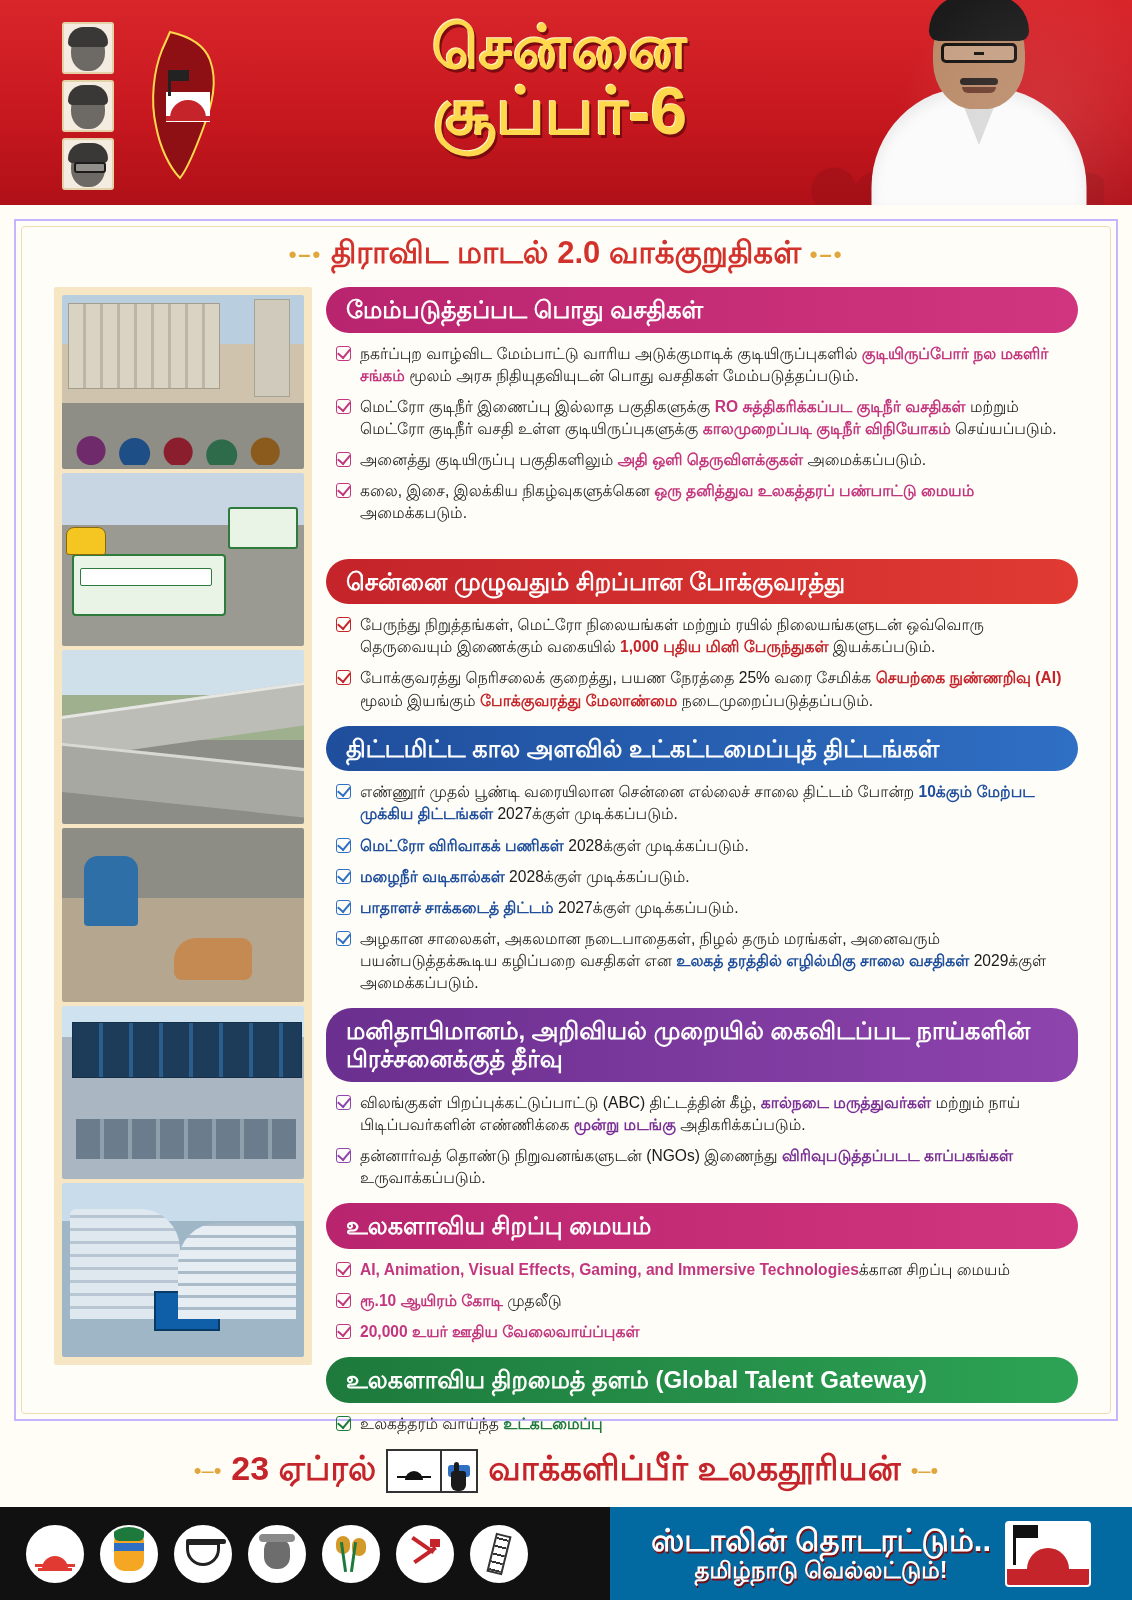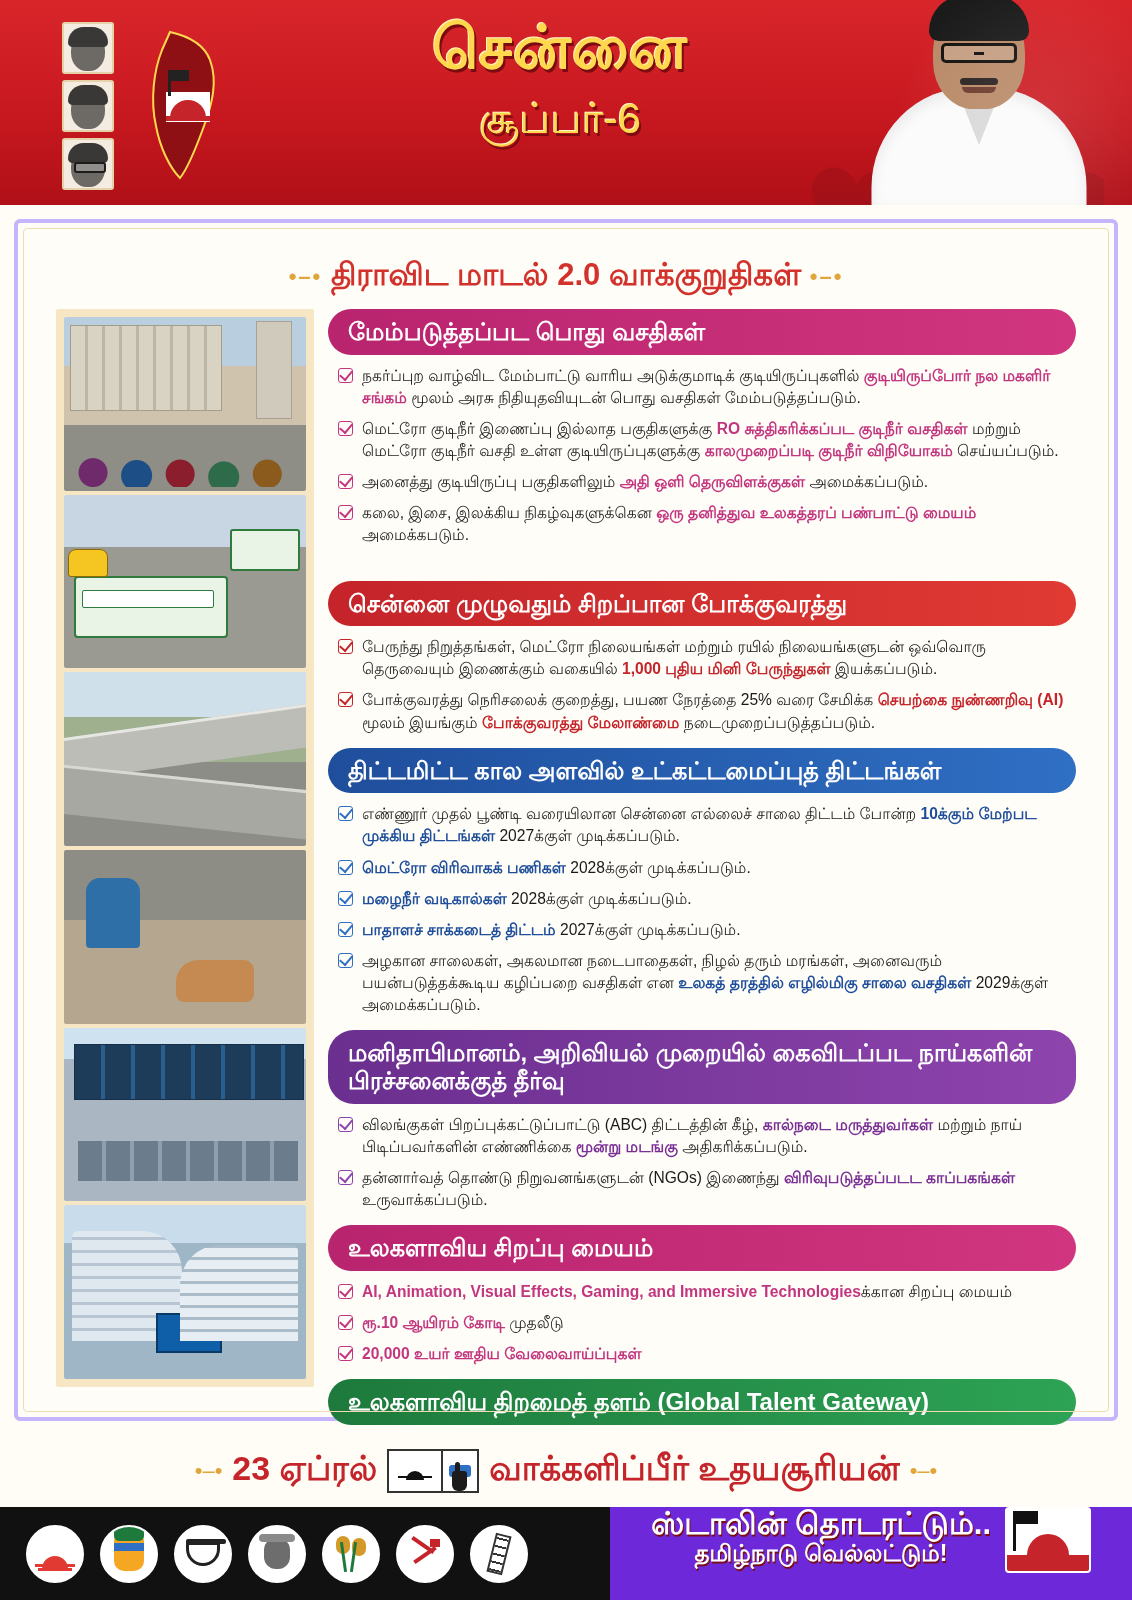--- a/index.html
+++ b/index.html
@@ -49,22 +49,22 @@
 
   .title-wrap {
     position:absolute; left:330px; top:18px; width:460px; text-align:center;
   }
   .title-1 {
     font-size:60px; font-weight:bold; color:#ffd84d; line-height:1.0;
     text-shadow: 2px 3px 0 #7a0c11, -1px -1px 0 #fff6c9;
     letter-spacing:1px;
   }
   .title-2 {
-    margin-top:20px;
-    font-size:42px; font-weight:normal; color:#ffd84d; line-height:1.0;
+    margin-top:0;
+    font-size:66px; font-weight:bold; color:#ffd84d; line-height:1.0;
     text-shadow: 2px 3px 0 #7a0c11, -1px -1px 0 #fff6c9;
   }
   .cm-photo {
     position:absolute; right:28px; bottom:0; width:250px; height:205px;
   }
   .crowd {
     position:absolute; right:0; bottom:0; width:300px; height:150px;
     opacity:.35;
     background:
       radial-gradient(circle at 10% 90%, #8d1016 0 22px, transparent 23px),
@@ -112,24 +112,24 @@
   }
 
   
   .body-wrap {
     position:absolute; left:0; top:205px; width:1132px; height:1230px;
     background: #fffdf6;
     padding:14px;
   }
   .frame {
     width:100%; height:100%;
-    border:4px solid #c4b5fd; border-radius:6px;
+    border:2px solid #c4b5fd; border-radius:0;
     background:#fffdf7;
     position:relative;
-    padding:24px 16px 10px 16px;
+    padding:4px 16px 10px 16px;
   }
   .frame::before{
     content:""; position:absolute; inset:5px; border:1px solid #f0dcb2; border-radius:4px;
     pointer-events:none;
   }
   .sub-title {
     text-align:center; color:#d2312c; font-size:31px; font-weight:bold;
     padding:10px 0 6px 0; position:relative;
   }
   .sub-title .deco{ color:#e0a63b; font-size:22px; vertical-align:middle; letter-spacing:2px;}
@@ -336,21 +336,21 @@
   .c-ham { width:34px;height:34px; position:relative;}
   .c-ham .hh{position:absolute;left:2px;top:6px;width:26px;height:4px;background:#c4242a;transform:rotate(35deg);}
   .c-ham .sk{position:absolute;left:4px;top:16px;width:26px;height:4px;background:#c4242a;transform:rotate(-35deg);}
   .c-ham .hd{position:absolute;left:22px;top:2px;width:10px;height:8px;background:#c4242a;}
   .c-ruler { width:16px;height:40px;background:#fff;border:2px solid #333; position:relative; transform:rotate(14deg);}
   .c-ruler::after{
     content:""; position:absolute; left:0;top:0;width:100%;height:100%;
     background: repeating-linear-gradient(0deg, #333 0 2px, transparent 2px 8px);
   }
   .footer-right {
-    flex:1 1 auto; background:#6d28d9; display:flex; align-items:flex-start; justify-content:center;
+    flex:1 1 auto; background:#0369a1; display:flex; align-items:center; justify-content:center;
     position:relative; gap:14px;
   }
   .slogan { text-align:center; line-height:1.1; }
   .slogan .l1 { font-size:31px; font-weight:bold; color:#ffd84d; text-shadow:1px 2px 0 #7a0c11;}
   .slogan .l1 span{ color:#fff; }
   .slogan .l2 { font-size:23px; font-weight:bold; color:#ffd84d; text-shadow:1px 2px 0 #7a0c11;}
   .slogan .l2 span{ color:#fff; }
   .rising-sun {
     width:86px;height:66px; background:#fff; border-radius:4px; position:relative; overflow:hidden;
     border:2px solid #fff;
@@ -563,21 +563,21 @@
         <span class="sun">
             <span class="disc"></span>
             <span class="ray"></span>
           </span>
       </span>
       <span class="symbol-right">
         <span class="sym-btn"></span>
         <span class="hand"></span>
       </span>
     </span>
-    <span class="vote-text">வாக்களிப்பீர் உதயசூரியன்</span>
+    <span class="vote-text">வாக்களிப்பீர் உலகதூரியன்</span>
     <span class="vote-deco">•–•</span>
   </div>
 
   <div class="footer">
     <div class="footer-left">
       <span class="sym-circle c-sun">
           <span class="d"></span>
           <span class="r"></span>
           <span class="r2"></span>
         </span>

